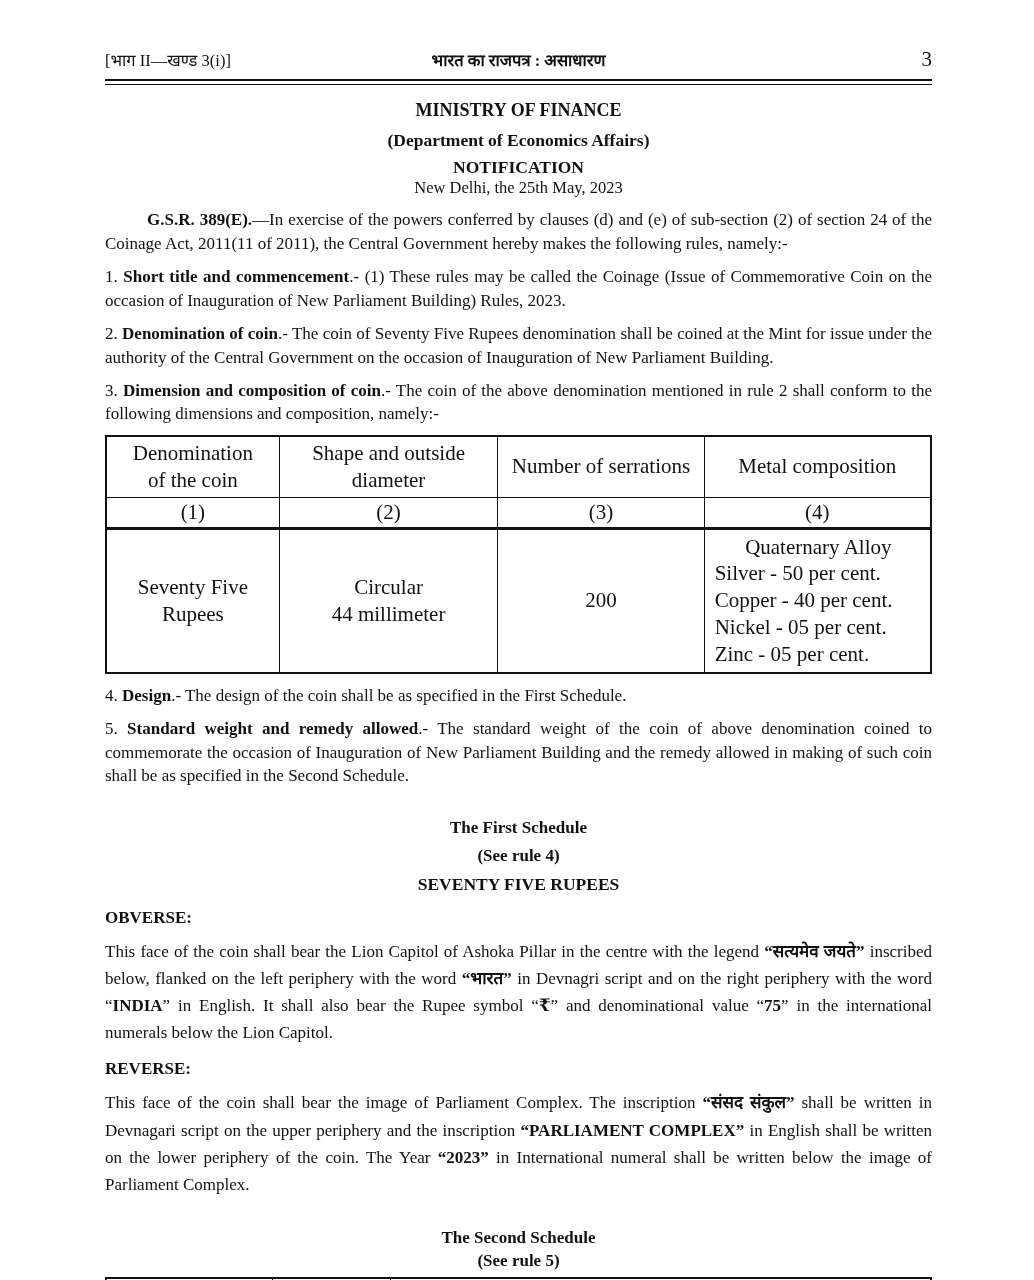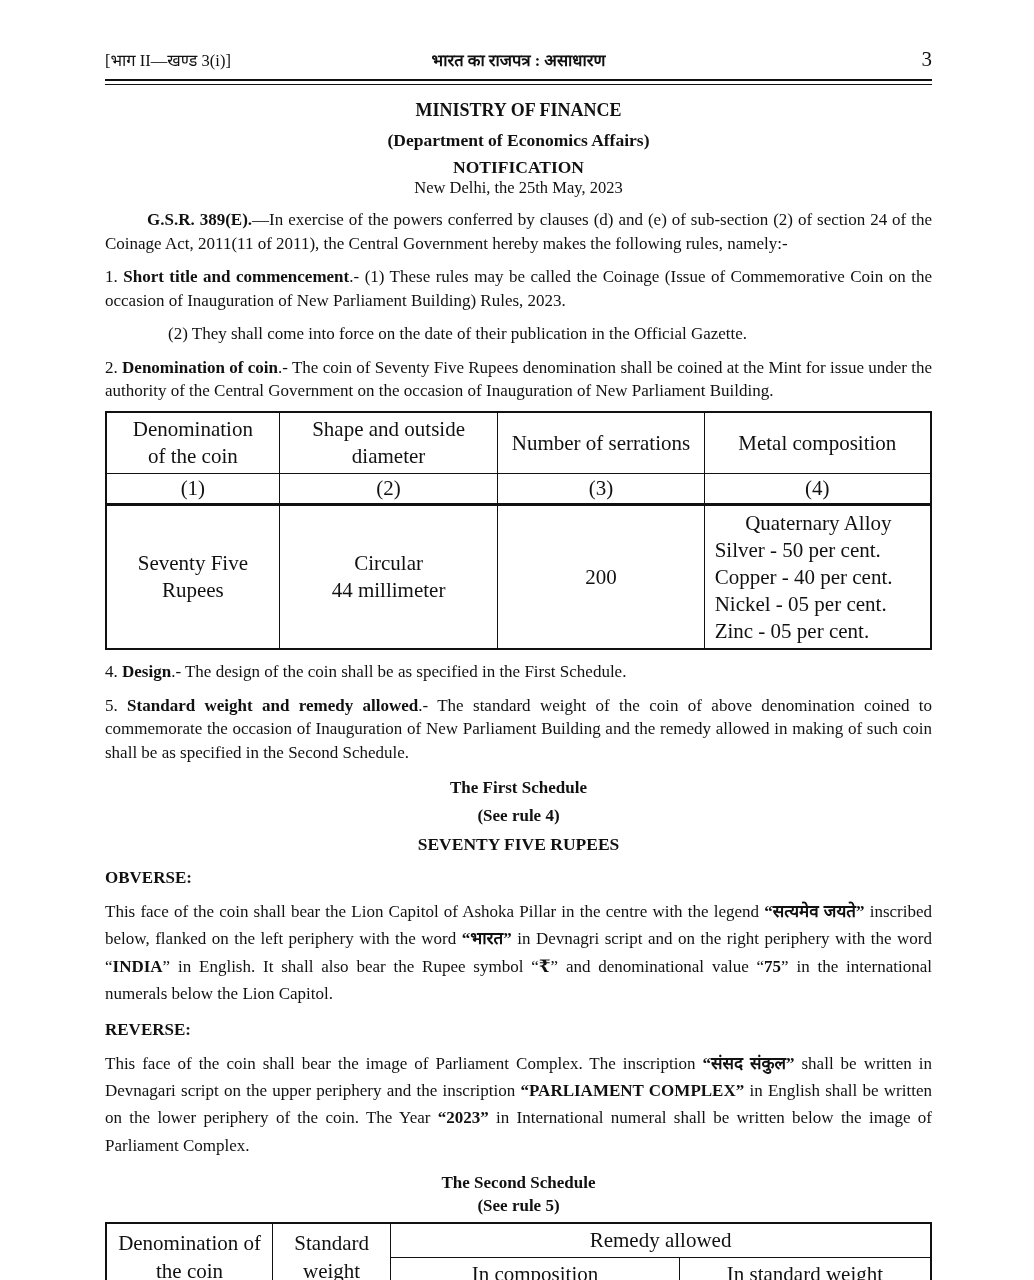--- a/index.html
+++ b/index.html
@@ -47,21 +47,21 @@
   p.body-par {
     text-align: justify;
     line-height: 1.38;
     margin-top: 10px;
   }
   p.indent-first { text-indent: 42px; }
   p.sub-clause { padding-left: 63px; text-align: left; }
   .b { font-weight: bold; }
 
   .sched-line { text-align: center; font-weight: bold; font-size: 17px; }
-  .sched-title   { margin-top: 14px; }
+  .sched-title   { margin-top: 30px; }
   .sched-see     { margin-top: 8px; }
   .sched-denom   { margin-top: 8px; font-size: 17.5px; }
   .side-label { margin-top: 13px; font-weight: bold; font-size: 17px; text-align: left; }
   p.coin-par { line-height: 1.6; margin-top: 10px; }
 
   
   table {
     border-collapse: collapse;
     width: 100%;
     margin-top: 9px;
@@ -96,22 +96,22 @@
   </div>
   <div class="double-rule"></div>
 
   <div class="c-head ministry">MINISTRY OF FINANCE</div>
   <div class="c-head department">(Department of Economics Affairs)</div>
   <div class="c-head notification">NOTIFICATION</div>
   <div class="dateline">New Delhi, the  25th May, 2023</div>
 
   <p class="body-par indent-first"><span class="b">G.S.R. 389(E).</span><span>—In exercise of the powers conferred by clauses (d) and (e) of sub-section (2) of section 24 of the Coinage Act, 2011(11 of 2011), the Central Government hereby makes the following rules, namely:-</span></p>
   <p class="body-par"><span>1. </span><span class="b">Short title and commencement</span><span>.- (1) These rules may be called the Coinage (Issue of Commemorative Coin on the occasion of Inauguration of New Parliament Building) Rules, 2023.</span></p>
-  <p class="body-par sub-clause">(2) They shall come into force on the date of their publication in the Official Gazette.</p>
   <p class="body-par"><span>2. </span><span class="b">Denomination of coin</span><span>.- The coin of Seventy Five Rupees denomination shall be coined at the Mint for issue under the authority of the Central Government on the occasion of  Inauguration of New Parliament Building.</span></p>
+  <p class="body-par"><span>3. </span><span class="b">Dimension and composition of coin</span><span>.- The coin of the above denomination mentioned in rule 2 shall conform to the following dimensions and composition, namely:-</span></p>
 
   <table>
     <colgroup>
       <col style="width:21%">
         <col style="width:26.5%">
         <col style="width:25%">
         <col style="width:27.5%">
     </colgroup>
     <tbody>
       <tr class="t1-head">

